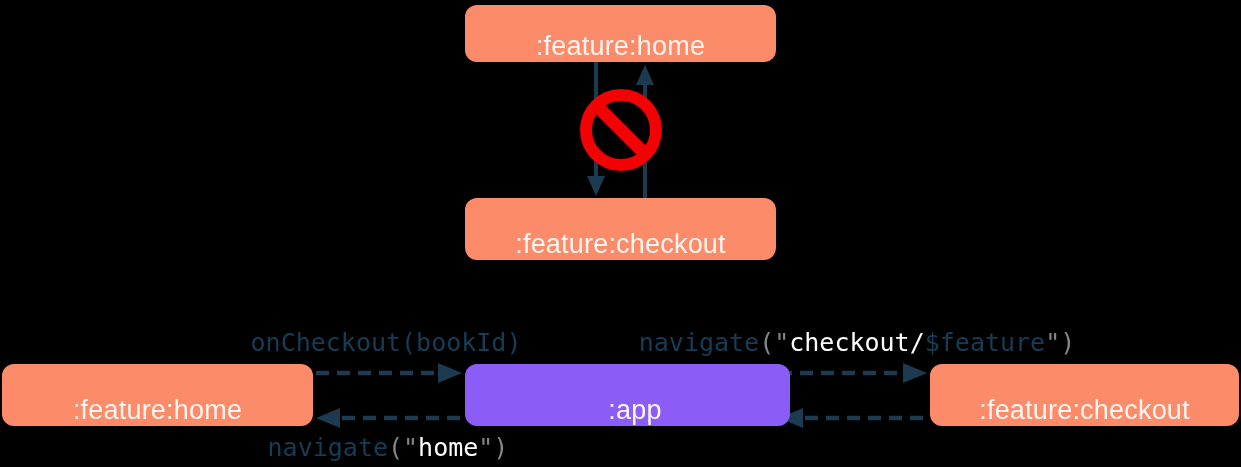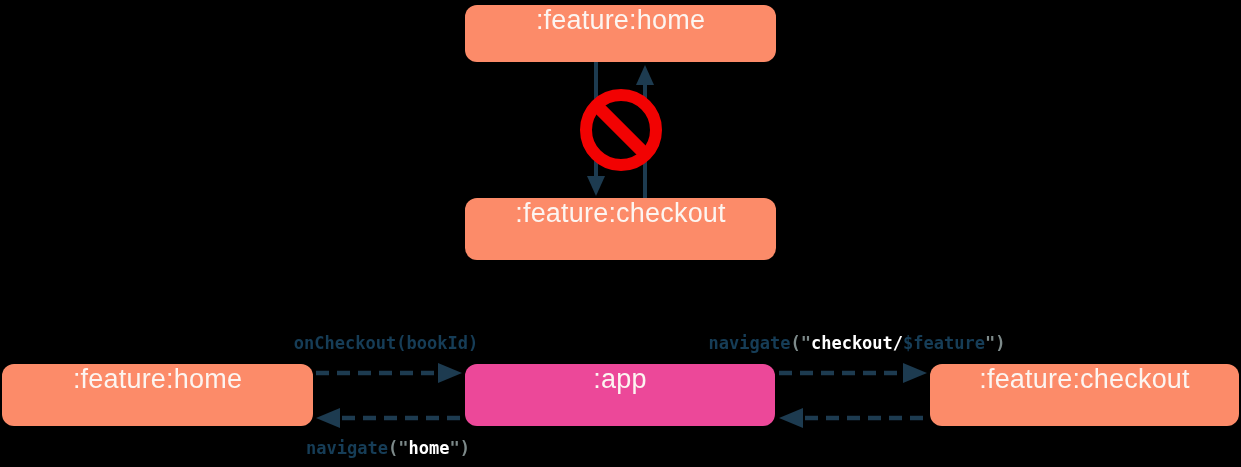--- a/index.html
+++ b/index.html
@@ -6,43 +6,43 @@
   #canvas {
     position:relative;
     width:1241px; height:467px;
     background:#000;
     overflow:hidden;
     font-family:"Liberation Sans", sans-serif;
   }
   .box {
     position:absolute;
     border-radius:12px;
-    display:flex; align-items:flex-start; justify-content:center;
+    display:flex; align-items:flex-end; justify-content:center;
     color:#FCF5F1;
     font-size:27px;
     letter-spacing:0.2px;
   }
   .box.salmon { background:#FC8B69; }
-  .box.green  { background:#ec4899; }
+  .box.green  { background:#8b5cf6;padding-left:15px; }
 
   #top-home      { left:465px; top:5px;   width:311px; height:57px; }
   #top-checkout  { left:465px; top:198px; width:311px; height:62px; }
   #bot-home      { left:2px;   top:364px; width:311px; height:62px; }
   #bot-app       { left:465px; top:364px; width:310px; height:62px; }
   #bot-checkout  { left:930px; top:364px; width:309px; height:62px; }
 
   svg.arrows { position:absolute; left:0; top:0; }
 
   .code {
     position:absolute;
     transform:translateX(-50%);
     white-space:nowrap;
     font-family:"DejaVu Sans Mono", monospace;
-    font-weight:bold;
-    font-size:17px;
+    font-weight:normal;
+    font-size:25px;
     line-height:24px;
   }
   .navy   { color:#163D57; }
   .grn    { color:#ffffff; }
   .gry    { color:#7D8A8A; }
 
   #lbl-oncheckout       { left:386px; top:331px; }
   #lbl-navigate-checkout{ left:857px; top:331px; }
   #lbl-navigate-home    { left:388px; top:436px; }
   #lbl-onpayment        { left:851px; top:436px; }

